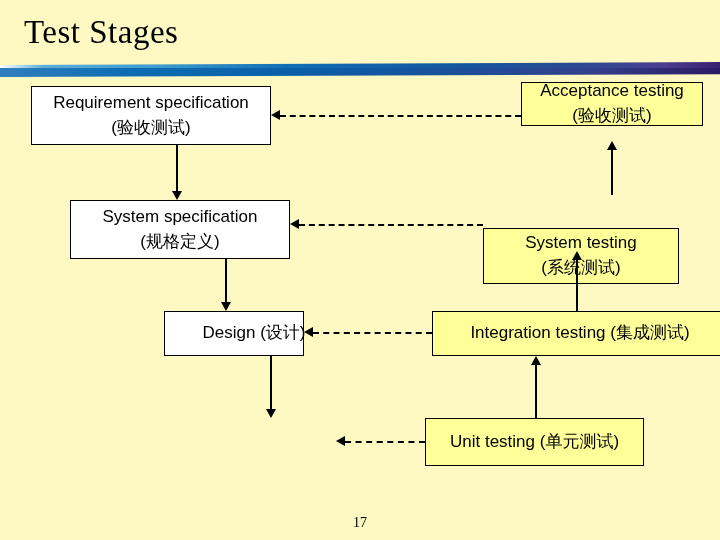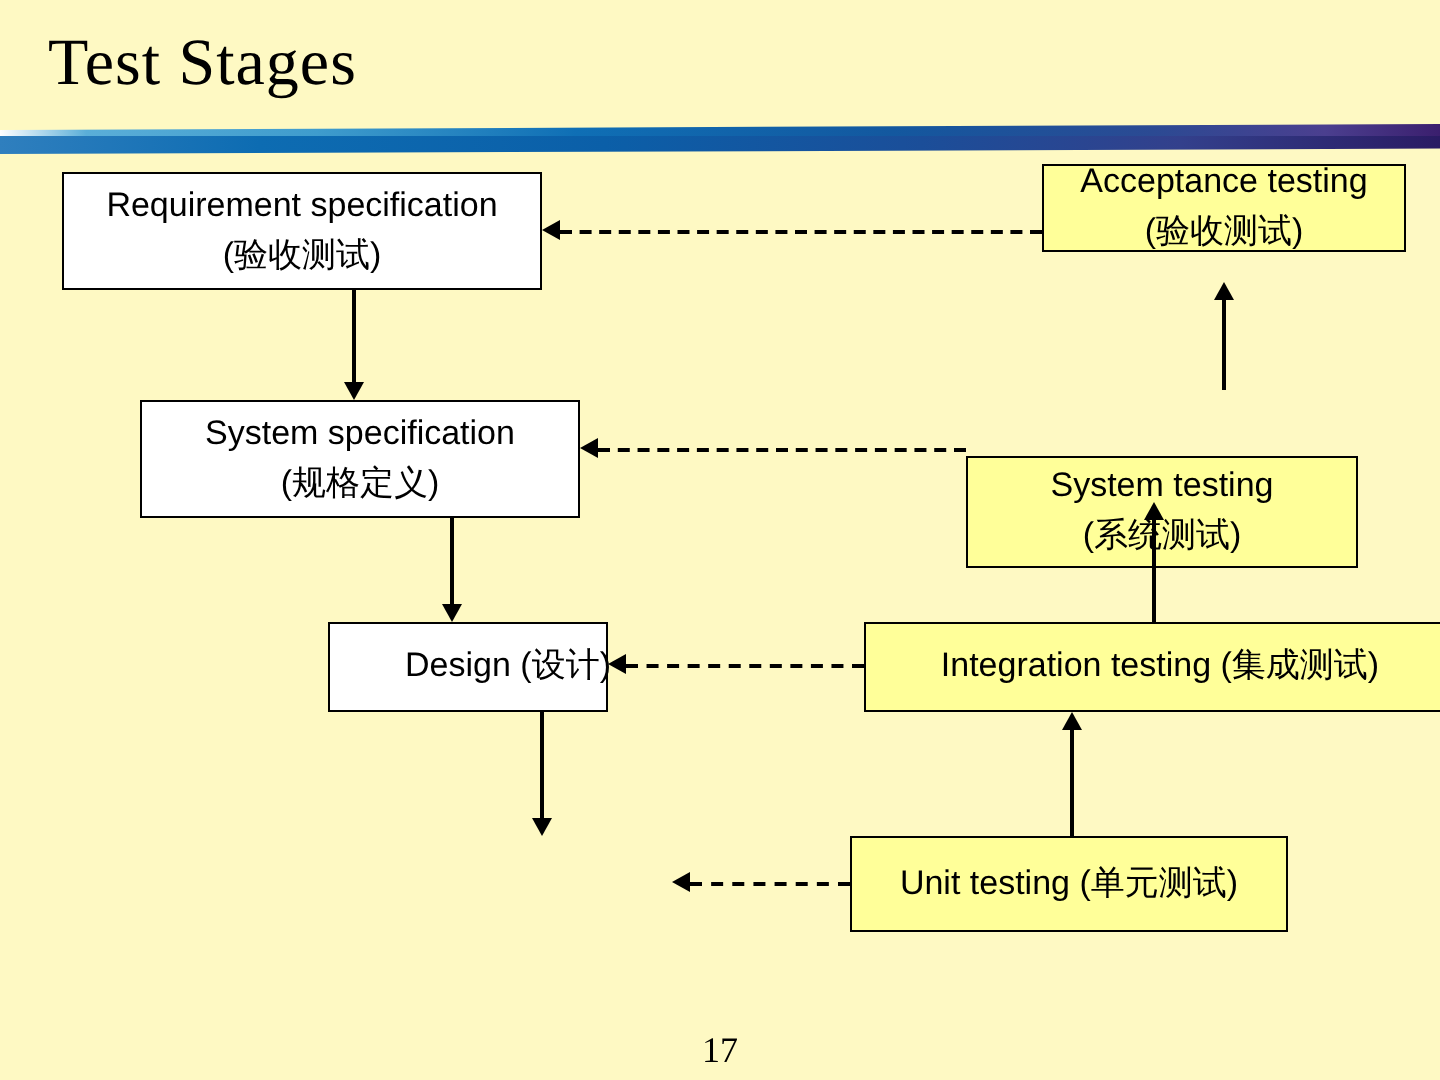--- a/index.html
+++ b/index.html
@@ -113,21 +113,21 @@
   }
 
   
   #page-number {
     position: absolute;
     left: 0;
     top: 515px;
     width: 720px;
     text-align: center;
     font-family: "Liberation Serif", serif;
-    font-size: 18px;
+    font-size: 14px;
     color: #000000;
   }
 </style>
 </head>
 <body>
 
 <div id="slide">
 
   <div id="slide-title">Test Stages</div>
 

